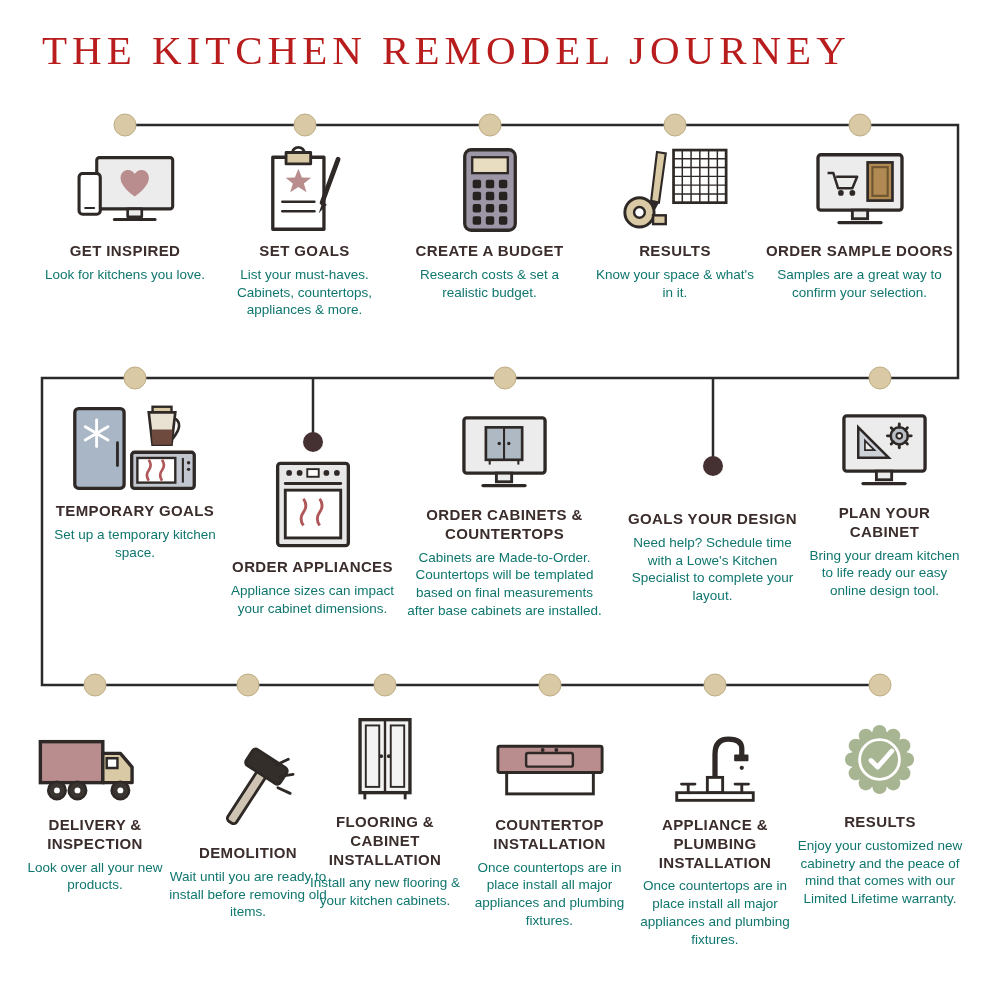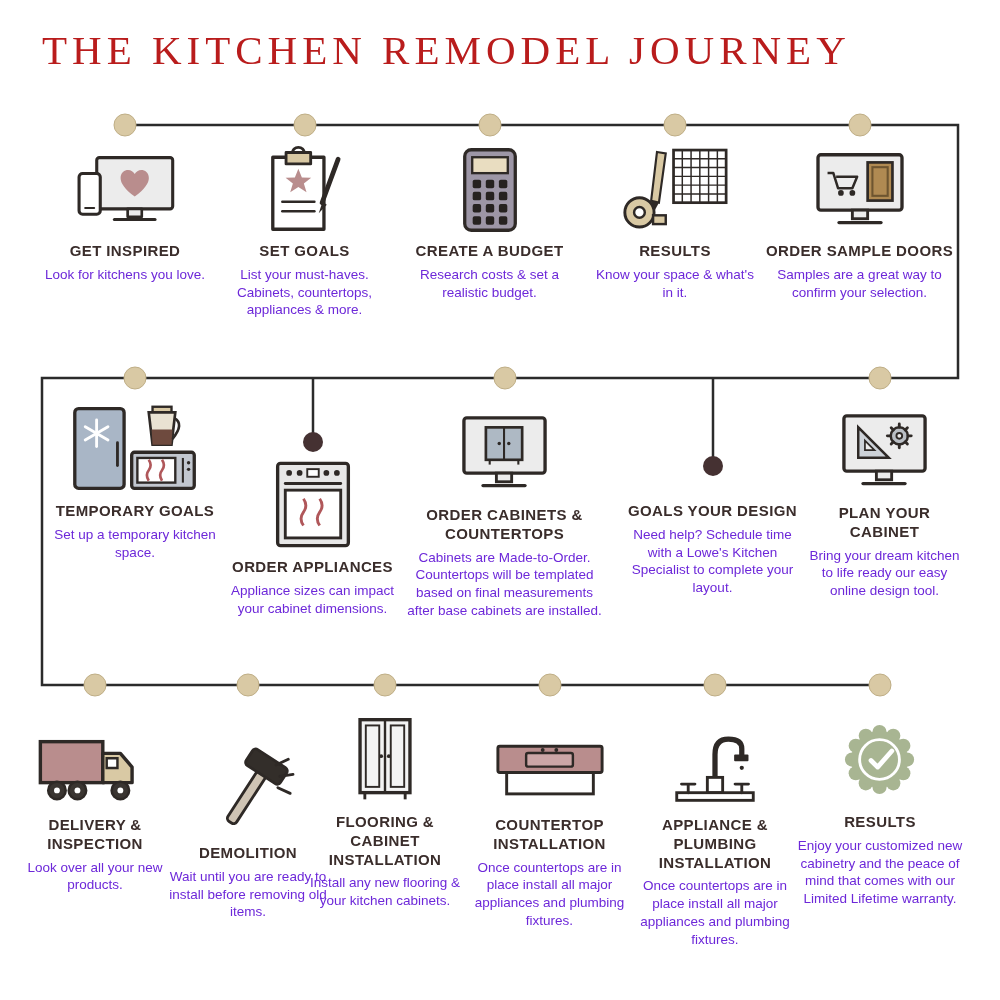--- a/index.html
+++ b/index.html
@@ -9,23 +9,23 @@
   .page-title {
     position:absolute; left:42px; top:26px;
     font-family:"Liberation Serif", serif;
     font-size:41px; font-weight:400; letter-spacing:5px;
     color:#b91c1c; white-space:nowrap;
   }
   .step { position:absolute; text-align:center; }
   .icon { display:flex; align-items:flex-end; justify-content:center; height:92px; margin-bottom:8px; }
   .step-title {
     font-size:15px; font-weight:700; color:#3a2d2b;
-    letter-spacing:.4px; line-height:1.25; margin-bottom:5px;
+    letter-spacing:.4px; line-height:1.25; margin-bottom:5px;margin-top:8px;
   }
-  .step-desc { font-size:13.5px; color:#6d28d9; line-height:1.32; }
+  .step-desc { font-size:13.5px; color:#0f766e; line-height:1.32; }
 </style>
 </head>
 <body>
 
 <svg id="flow-svg" width="1000" height="1000" viewBox="0 0 1000 1000">
   <g stroke="#2b2b2b" stroke-width="2.5" fill="none">
     <path d="M125 125 H958 V378 H42 V685 H880"></path>
     <path d="M313 378 V438"></path>
     <path d="M713 378 V464"></path>
   </g>

